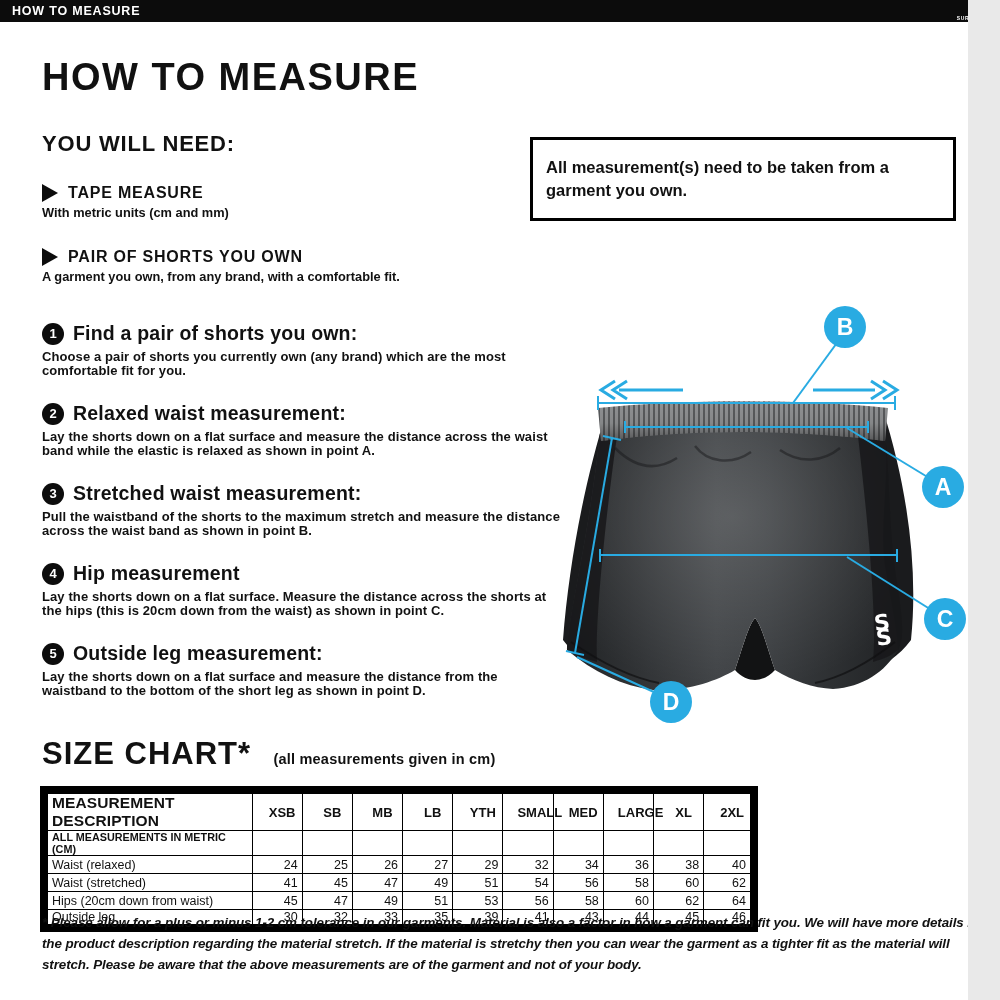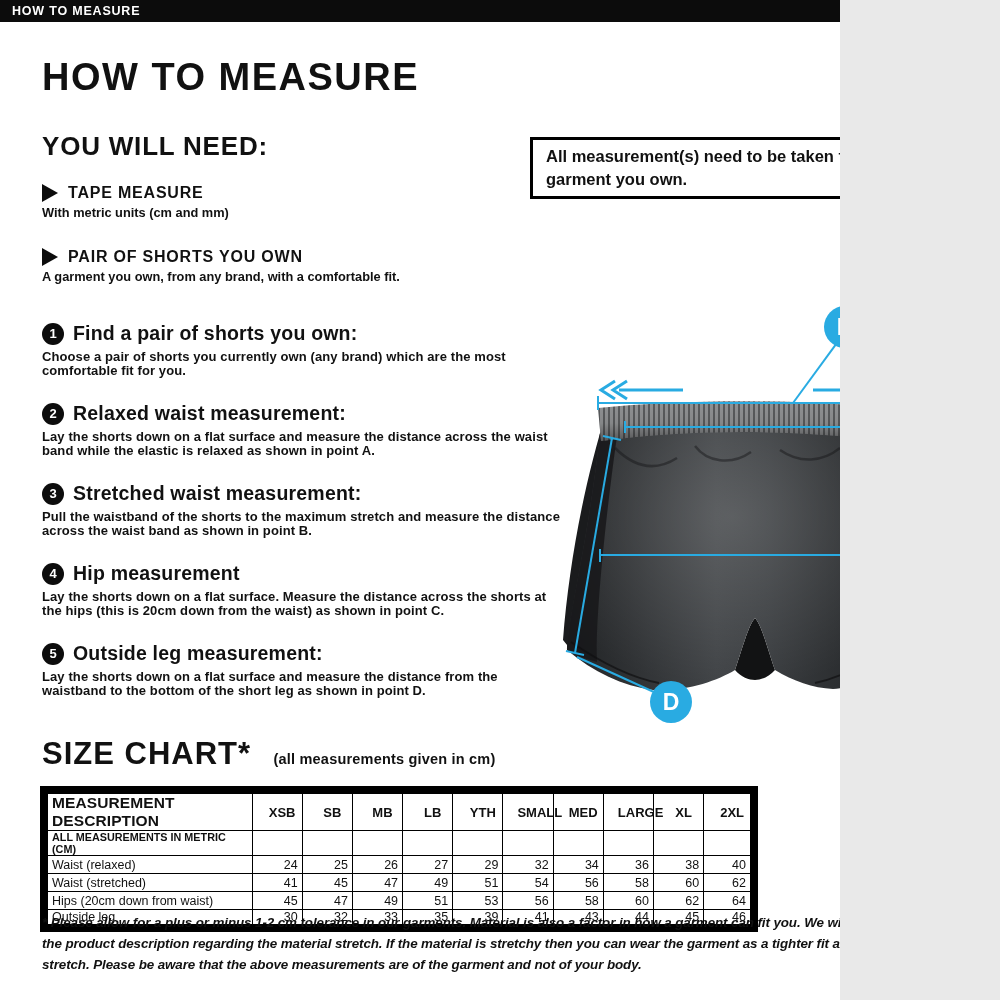--- a/index.html
+++ b/index.html
@@ -1,40 +1,40 @@
 <!DOCTYPE html>
 <html><head>
 <meta charset="utf-8">
 <style>
   * { margin:0; padding:0; box-sizing:border-box; }
   html,body { background:#e9e9e9; }
   #canvas {
-    position:relative; width:840px; height:1000px; background:#ffffff;
+    position:relative; width:968px; height:1000px; background:#ffffff;
     font-family:"Liberation Sans", sans-serif; color:#111; overflow:hidden;text-decoration:underline;
   }
   
   .topbar { position:absolute; left:0; top:0; width:1000px; height:22px; background:#0c0c0c;
             display:flex; align-items:center; justify-content:space-between; padding:0 12px; }
   .topbar-title { color:#fff; font-size:12.5px; font-weight:bold; letter-spacing:.8px; }
   .brand { display:flex; flex-direction:column; align-items:center; line-height:1; }
   .brand svg { display:block; }
   .brand-name { color:#fff; font-size:5px; font-weight:bold; letter-spacing:.6px; margin-top:1px; }
 
   
   .page-title { position:absolute; left:42px; top:56px; font-size:38px; font-weight:bold; letter-spacing:1.5px; }
-  .ywn-heading { position:absolute; left:42px; top:131px; font-size:26px; font-weight:bold; letter-spacing:.8px; }
+  .ywn-heading { position:absolute; left:42px; top:131px; font-size:22px; font-weight:bold; letter-spacing:.8px; }
 
   .ywn-item { position:absolute; left:42px; width:470px; }
   .ywn-item .row { display:flex; align-items:center; gap:10px; }
   .tri { width:0; height:0; border-left:16px solid #0c0c0c; border-top:9px solid transparent; border-bottom:9px solid transparent; }
   .ywn-label { font-size:16px; font-weight:bold; letter-spacing:.8px; }
   .ywn-desc { font-size:12.8px; font-weight:bold; margin-top:3px; }
 
   .note-box { position:absolute; left:530px; top:137px; width:426px; border:3px solid #000;
-              padding:5px 13px; font-size:16.5px; font-weight:bold; line-height:23px; }
+              padding:16px 13px; font-size:16.5px; font-weight:bold; line-height:23px; }
 
   
   .step { position:absolute; left:42px; width:522px; }
   .step-head { display:flex; align-items:center; gap:9px; }
   .step-num { width:22px; height:22px; border-radius:50%; background:#0c0c0c; color:#fff;
               font-size:13px; font-weight:bold; display:flex; align-items:center; justify-content:center; flex:0 0 22px; }
   .step-heading { font-size:19.5px; font-weight:bold; letter-spacing:.2px; }
   .step-body { margin-top:5px; font-size:13px; font-weight:bold; line-height:14px; width:518px; letter-spacing:.1px; }
 
   

